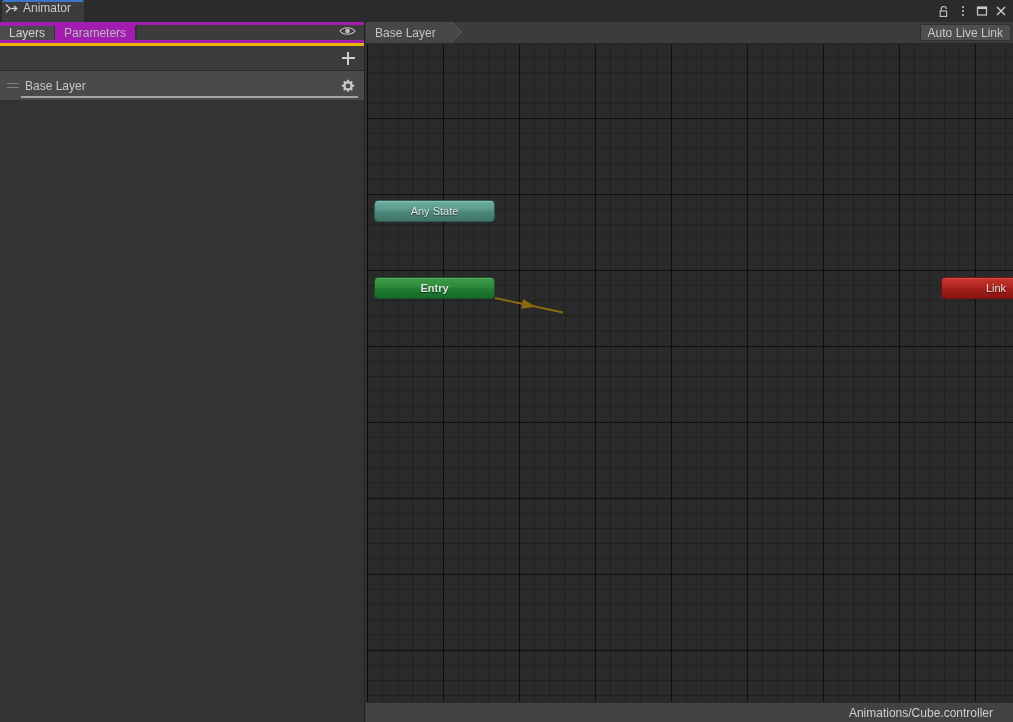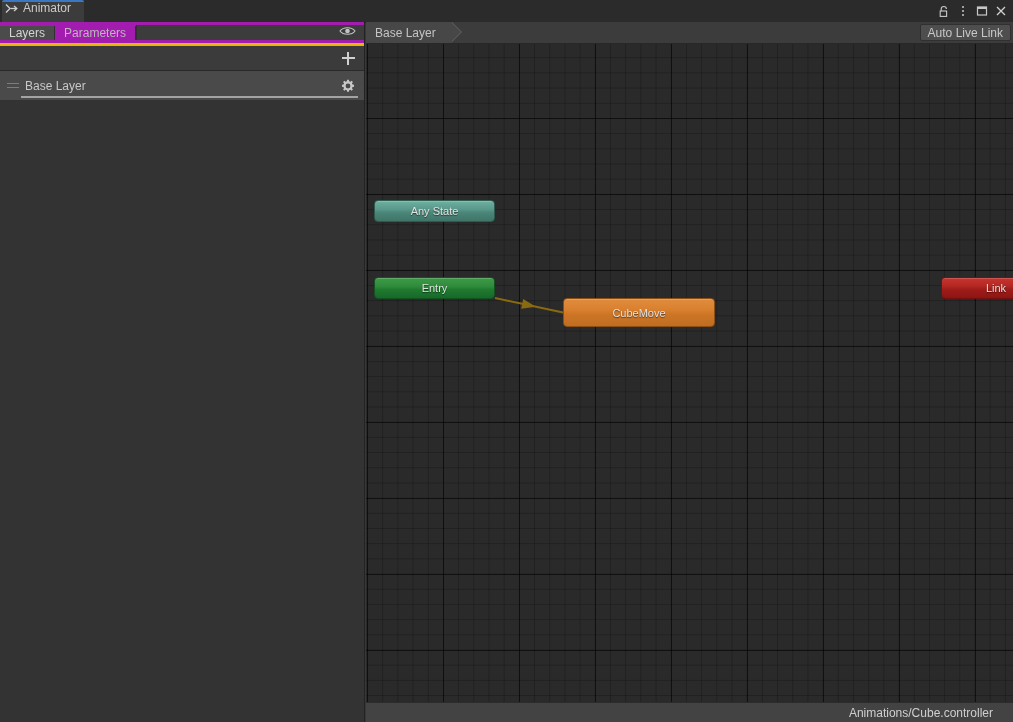--- a/index.html
+++ b/index.html
@@ -262,20 +262,21 @@
   }
   .node-anystate {
     background: linear-gradient(to bottom, #6fb0a1 0%, #59988a 42%, #4a8679 58%, #3f7568 100%);
     border: 1px solid #2f5b50;
     box-shadow: inset 0 1px 0 rgba(255,255,255,0.18);
   }
   .node-entry {
     background: linear-gradient(to bottom, #3c9b47 0%, #2f8b3c 42%, #1f7a2f 58%, #17692a 100%);
     border: 1px solid #14521f;
     box-shadow: inset 0 1px 0 rgba(255,255,255,0.18);
+    font-weight: bold;
   }
   .node-exit {
     background: linear-gradient(to bottom, #c8352f 0%, #b22722 42%, #9e1c1a 58%, #8d1513 100%);
     border: 1px solid #6e1110;
     box-shadow: inset 0 1px 0 rgba(255,255,255,0.16);
   }
   .node-state {
     background: linear-gradient(to bottom, #e08c3e 0%, #d9812f 38%, #cc7525 58%, #c06d22 100%);
     border: 1px solid #8d5014;
     box-shadow: inset 0 1px 0 rgba(255,255,255,0.18);
@@ -416,23 +417,20 @@
 
     <div class="node node-anystate" style="left: 8px; top: 156px; width: 121px; height: 22px;">
           <span>Any State</span>
         </div>
         <div class="node node-entry" style="left: 8px; top: 233px; width: 121px; height: 22px;">
           <span>Entry</span>
         </div>
         <div class="node node-exit" style="left: 575px; top: 233px; width: 110px; height: 22px;">
           <span>Link</span>
         </div>
-        <div class="node node-state" style="left: 197px; top: 254px; width: 152px; height: 29px;">
-          <span>CubeMove</span>
-        </div>
       </div>
 
     <div class="status-bar">
       <span>Animations/Cube.controller</span>
     </div>
   </div>
 
 </div>
 
 </body></html>

